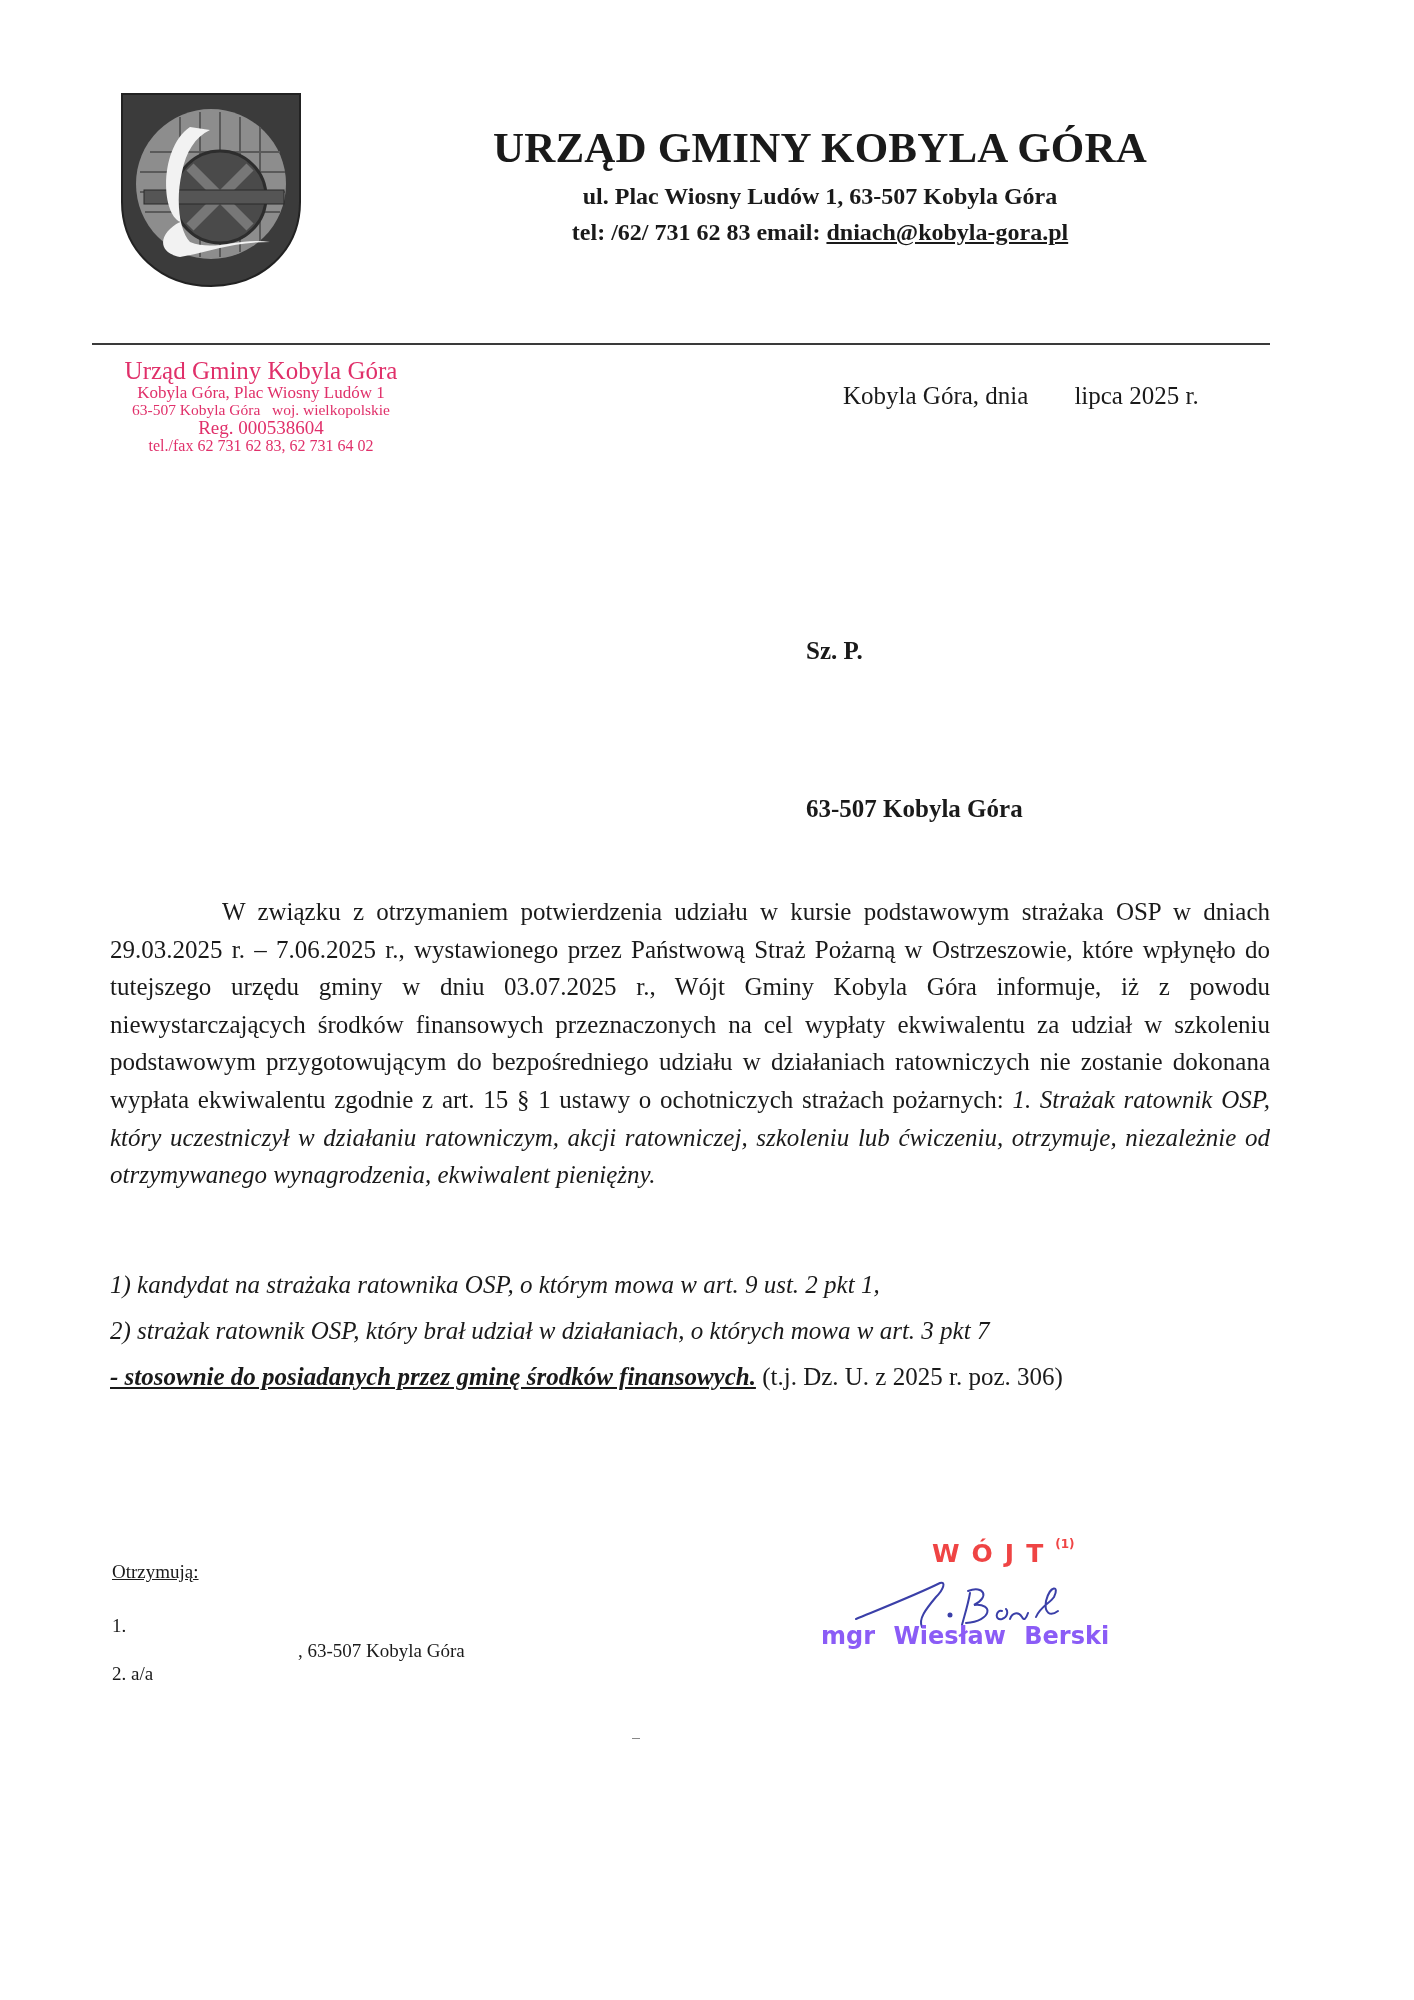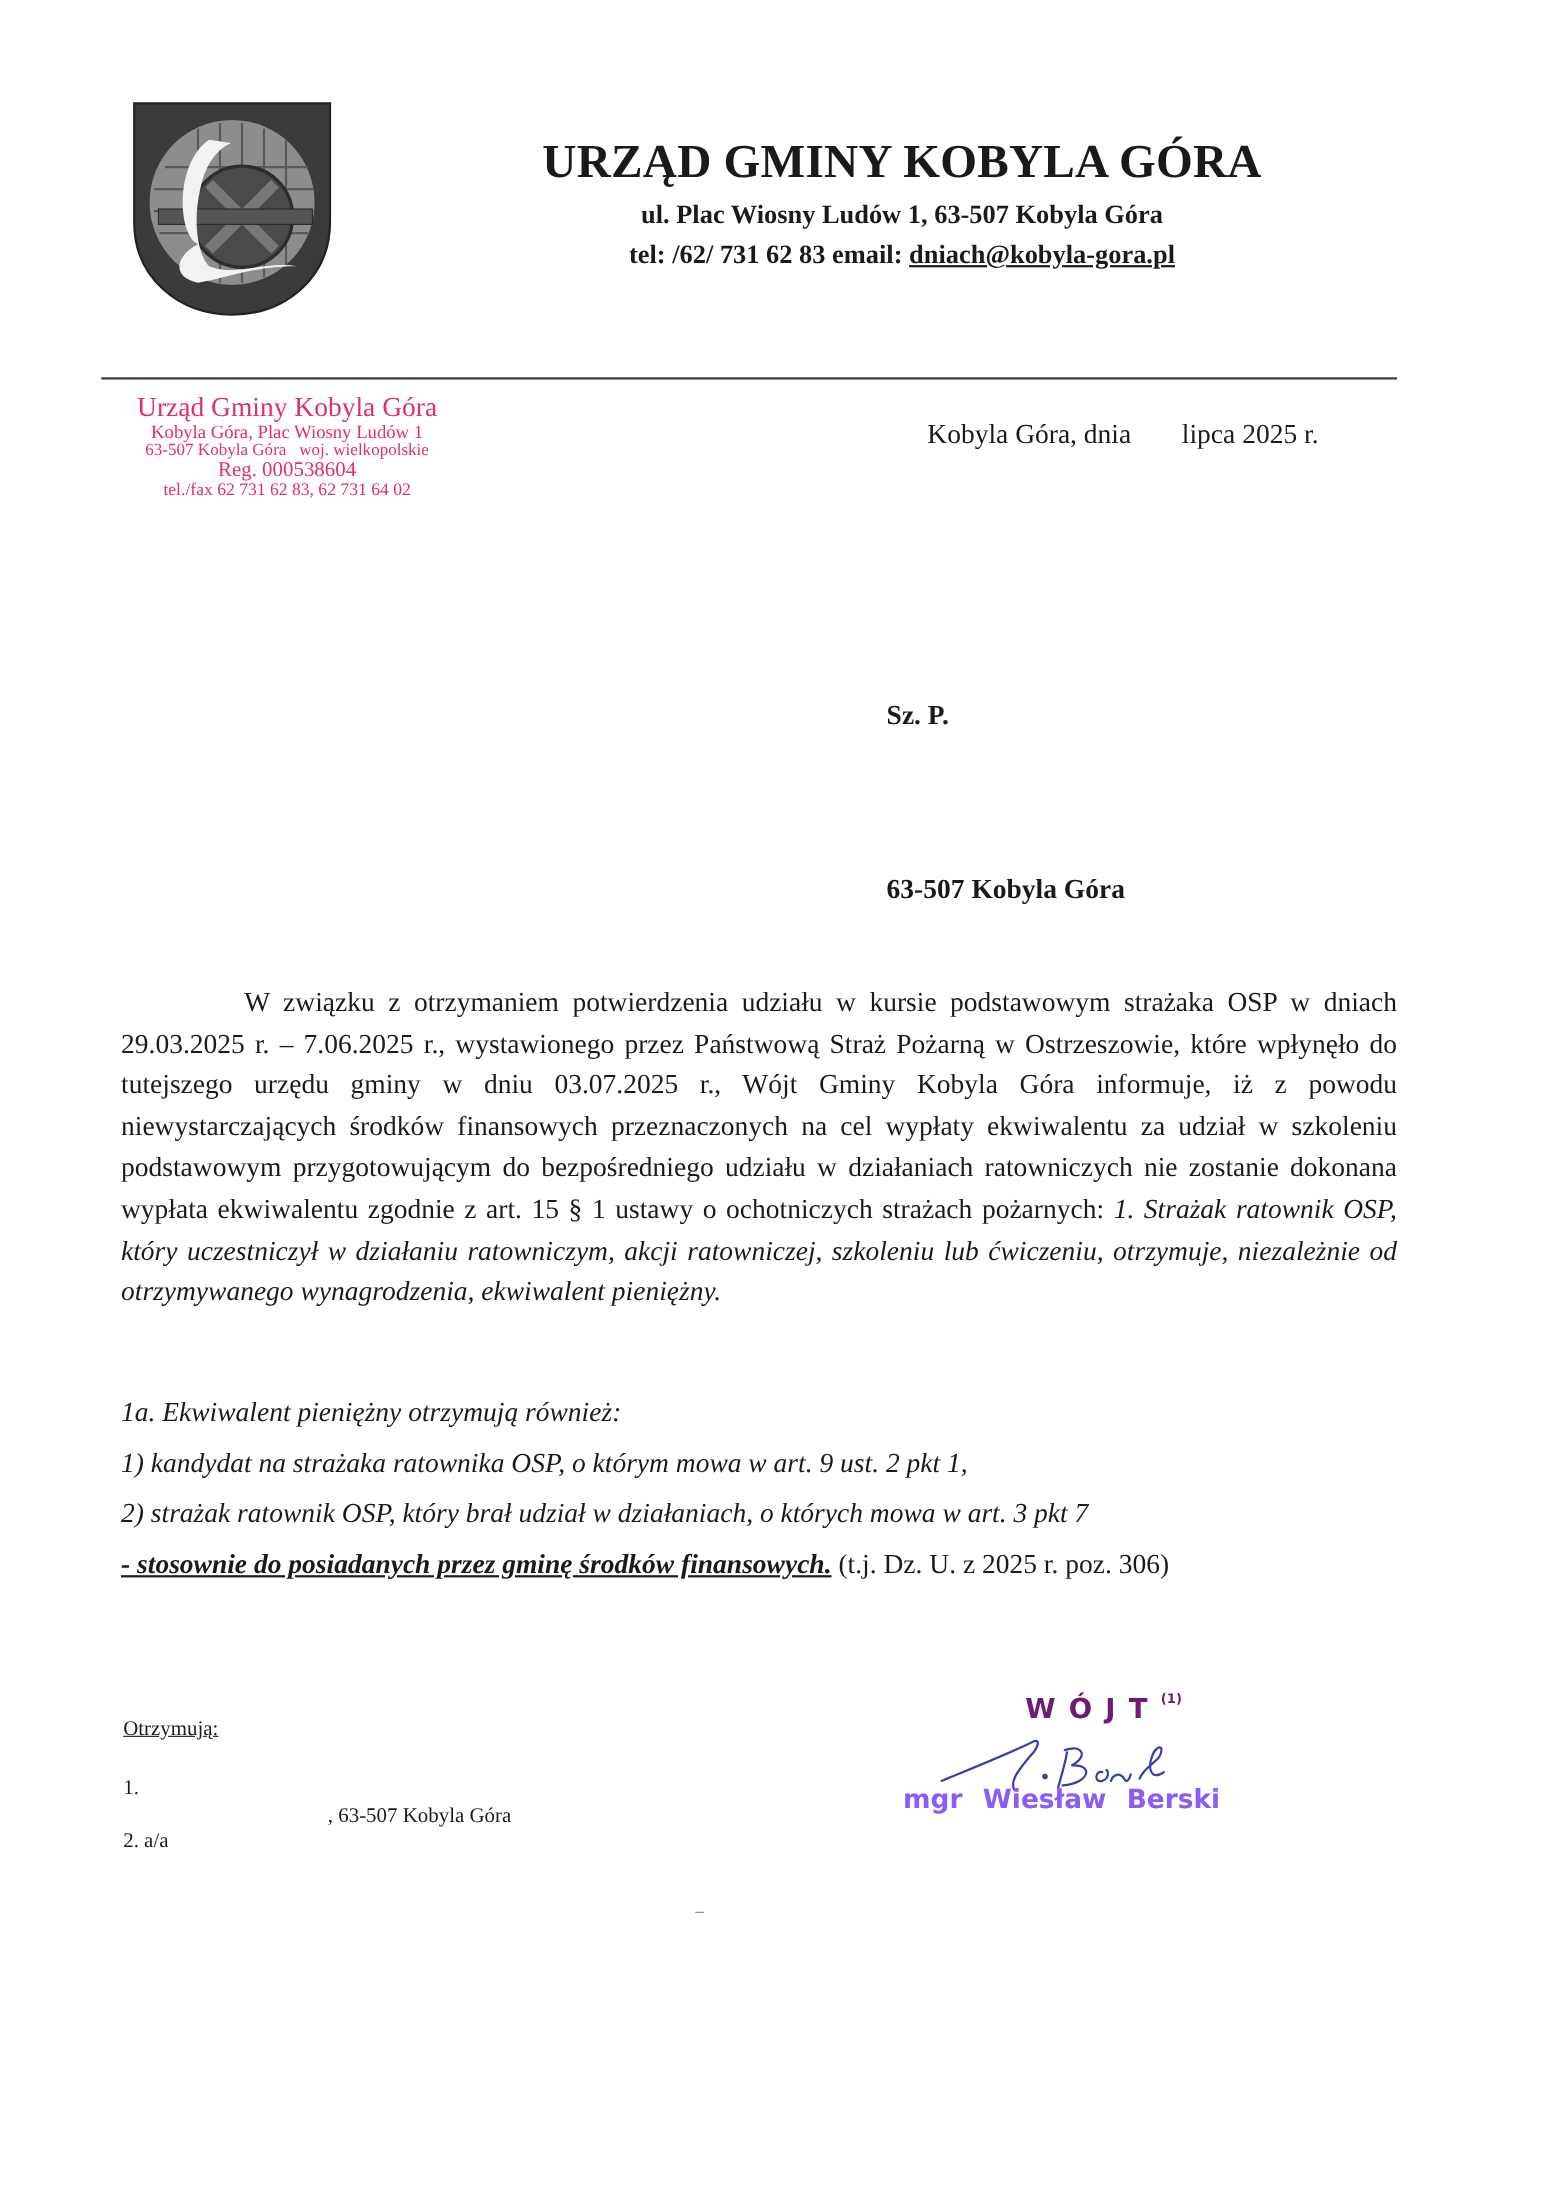--- a/index.html
+++ b/index.html
@@ -43,21 +43,21 @@
     .list .bu { font-weight: bold; text-decoration: underline; margin-top: 20px; }
     .list .norm { font-style: normal; }
 
     
     .recip-head { left: 112px; top: 1561px; font-size: 19px; text-decoration: underline; }
     .recip-1 { left: 112px; top: 1615px; font-size: 19px; }
     .recip-1b { left: 277px; top: 1640px; font-size: 19px; margin-left: 21px; }
     .recip-2 { left: 112px; top: 1663px; font-size: 19px; }
 
     
-    .wojt { left: 932px; top: 1539px; color: #701a75; font-family: "DejaVu Sans", sans-serif;
+    .wojt { left: 932px; top: 1539px; color: #ef4444; font-family: "DejaVu Sans", sans-serif;
             font-weight: bold; font-size: 25px; letter-spacing: 12px; white-space: nowrap; }
     .wojt sup { font-size: 12px; letter-spacing: 0; vertical-align: top; position: relative; top: -2px; }
     .sig { left: 850px; top: 1575px; width: 240px; height: 60px; }
     .signer { left: 821px; top: 1622px; color: #8b5cf6; font-family: "DejaVu Sans", sans-serif;
               font-weight: bold; font-size: 24px; white-space: nowrap; word-spacing: 10px; }
     .dash { left: 632px; top: 1738px; width: 8px; height: 1px; background: #888; }
   </style>
 </head>
 <body>
 
@@ -104,21 +104,20 @@
   <span>Kobyla Góra, dnia</span><span class="gap"></span><span>lipca 2025 r.</span>
 </div>
 
 <div class="abs addressee1">Sz. P.</div>
 <div class="abs addressee2">63-507 Kobyla Góra</div>
 
 <div class="abs body">
   <p class="indent"><span>W związku z otrzymaniem potwierdzenia udziału w kursie podstawowym strażaka OSP w dniach 29.03.2025 r. – 7.06.2025 r., wystawionego przez Państwową Straż Pożarną w Ostrzeszowie, które wpłynęło do tutejszego urzędu gminy w dniu 03.07.2025 r.,  Wójt Gminy Kobyla Góra informuje, iż z powodu niewystarczających środków finansowych przeznaczonych na cel wypłaty ekwiwalentu za udział w szkoleniu podstawowym przygotowującym do bezpośredniego udziału w działaniach ratowniczych nie zostanie dokonana wypłata ekwiwalentu zgodnie z art. 15 § 1 ustawy o ochotniczych strażach pożarnych: </span><em>1. Strażak ratownik OSP, który uczestniczył w działaniu ratowniczym, akcji ratowniczej, szkoleniu lub ćwiczeniu, otrzymuje, niezależnie od otrzymywanego wynagrodzenia, ekwiwalent pieniężny.</em></p>
 </div>
 <div class="abs list">
-  <div class="line">1a. Ekwiwalent pieniężny otrzymują również:</div>
   <div class="line">1) kandydat na strażaka ratownika OSP, o którym mowa w art. 9 ust. 2 pkt 1,</div>
   <div class="line">2) strażak ratownik OSP, który brał udział w działaniach, o których mowa w art. 3 pkt 7</div>
   <div class="line"><span class="bu">- stosownie do posiadanych przez gminę środków finansowych.</span><span class="norm"> (t.j. Dz. U. z 2025 r. poz. 306)</span></div>
 </div>
 
 <div class="abs recip-head">Otrzymują:</div>
 <div class="abs recip-1">1.</div>
 <div class="abs recip-1b">, 63-507 Kobyla Góra</div>
 <div class="abs recip-2">2. a/a</div>
 

